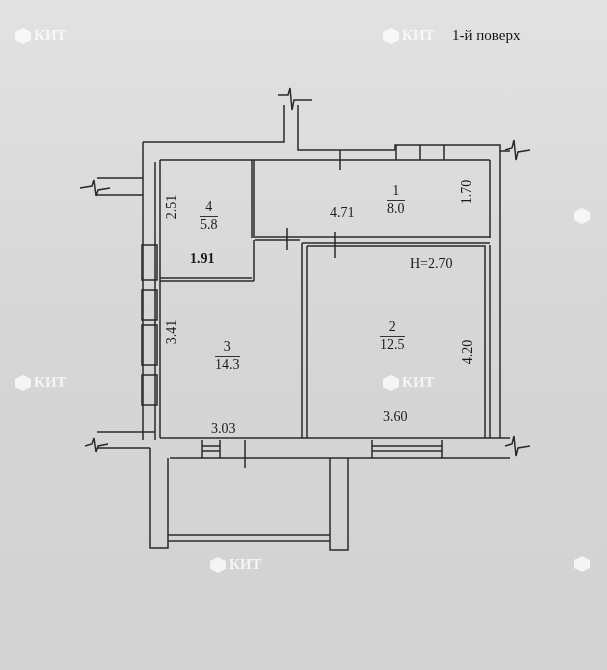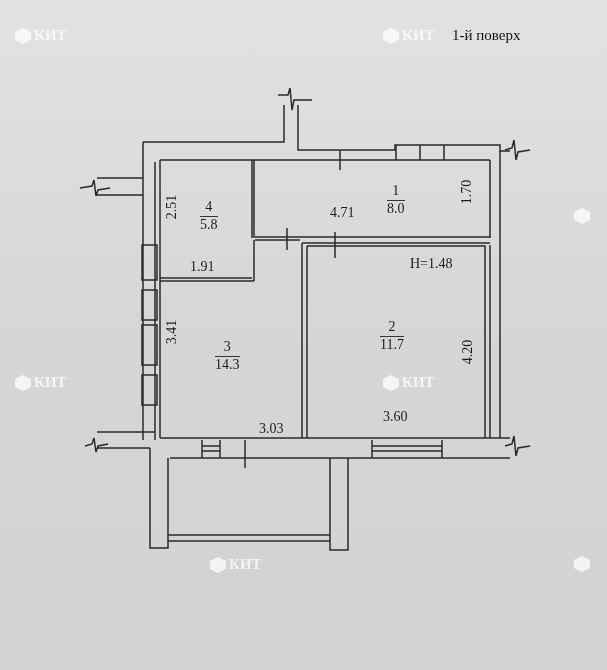--- a/index.html
+++ b/index.html
@@ -87,35 +87,35 @@
 <div class="room" style="left:200px;top:200px;">
   <span class="num">4</span>
   <span class="area">5.8</span>
 </div>
 <div class="room" style="left:387px;top:184px;">
   <span class="num">1</span>
   <span class="area">8.0</span>
 </div>
 <div class="room" style="left:380px;top:320px;">
   <span class="num">2</span>
-  <span class="area">11.7</span>
+  <span class="area">12.5</span>
 </div>
 <div class="room" style="left:215px;top:340px;">
   <span class="num">3</span>
   <span class="area">14.3</span>
 </div>
 
-<div class="lbl" style="left:410px;top:257px;">H=1.48</div>
+<div class="lbl" style="left:410px;top:257px;">H=2.70</div>
 
 <div class="lbl" style="left:330px;top:166px;margin-top:40px;">4.71</div>
 <div class="lbl vert" style="left:455px;top:185px;">1.70</div>
 <div class="lbl vert" style="left:160px;top:200px;">2.51</div>
-<div class="lbl" style="left:190px;top:260px;">1.91</div>
+<div class="lbl" style="left:190px;top:252px;font-weight:bold;">1.91</div>
 <div class="lbl vert" style="left:160px;top:325px;">3.41</div>
-<div class="lbl" style="left:211px;top:422px;margin-left:48px;">3.03</div>
+<div class="lbl" style="left:211px;top:422px;">3.03</div>
 <div class="lbl" style="left:383px;top:410px;">3.60</div>
 <div class="lbl vert" style="left:456px;top:345px;">4.20</div>
 
 <div class="wm" style="left:15px;top:27px;">
     <span class="hex"></span>
     <span>КИТ</span>
   </div>
 <div class="wm" style="left:383px;top:27px;">
     <span class="hex"></span>
     <span>КИТ</span>

